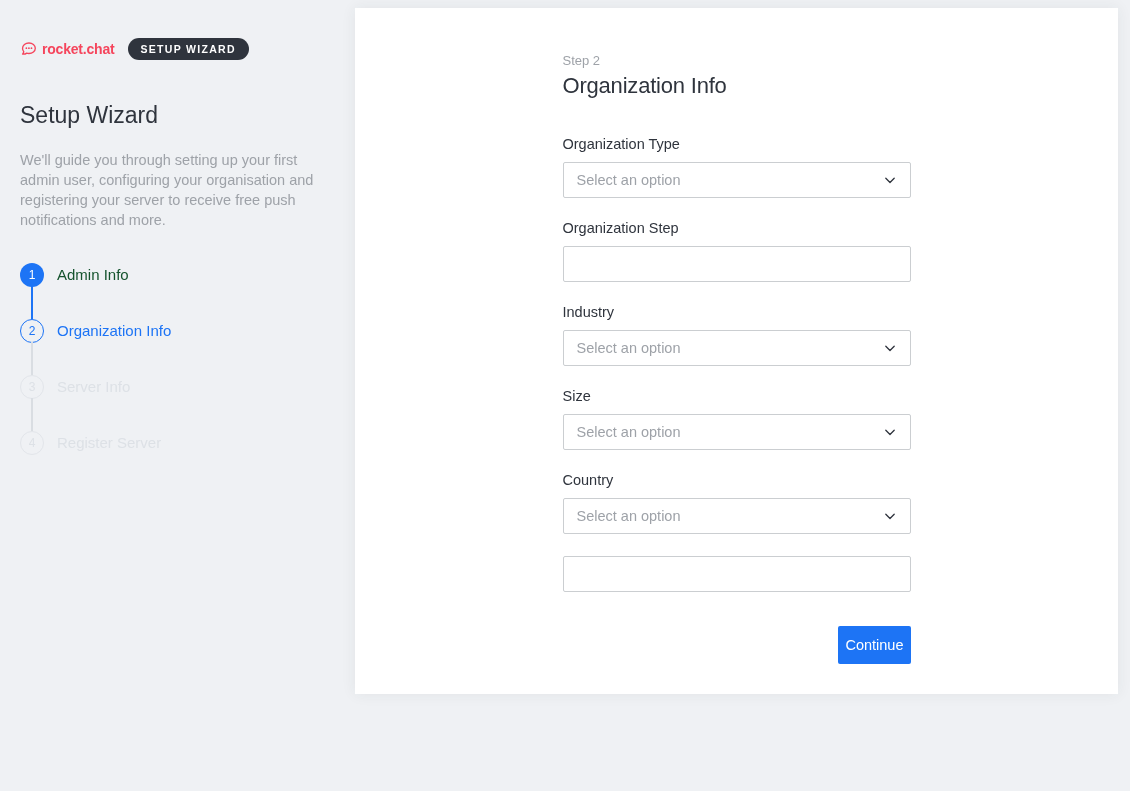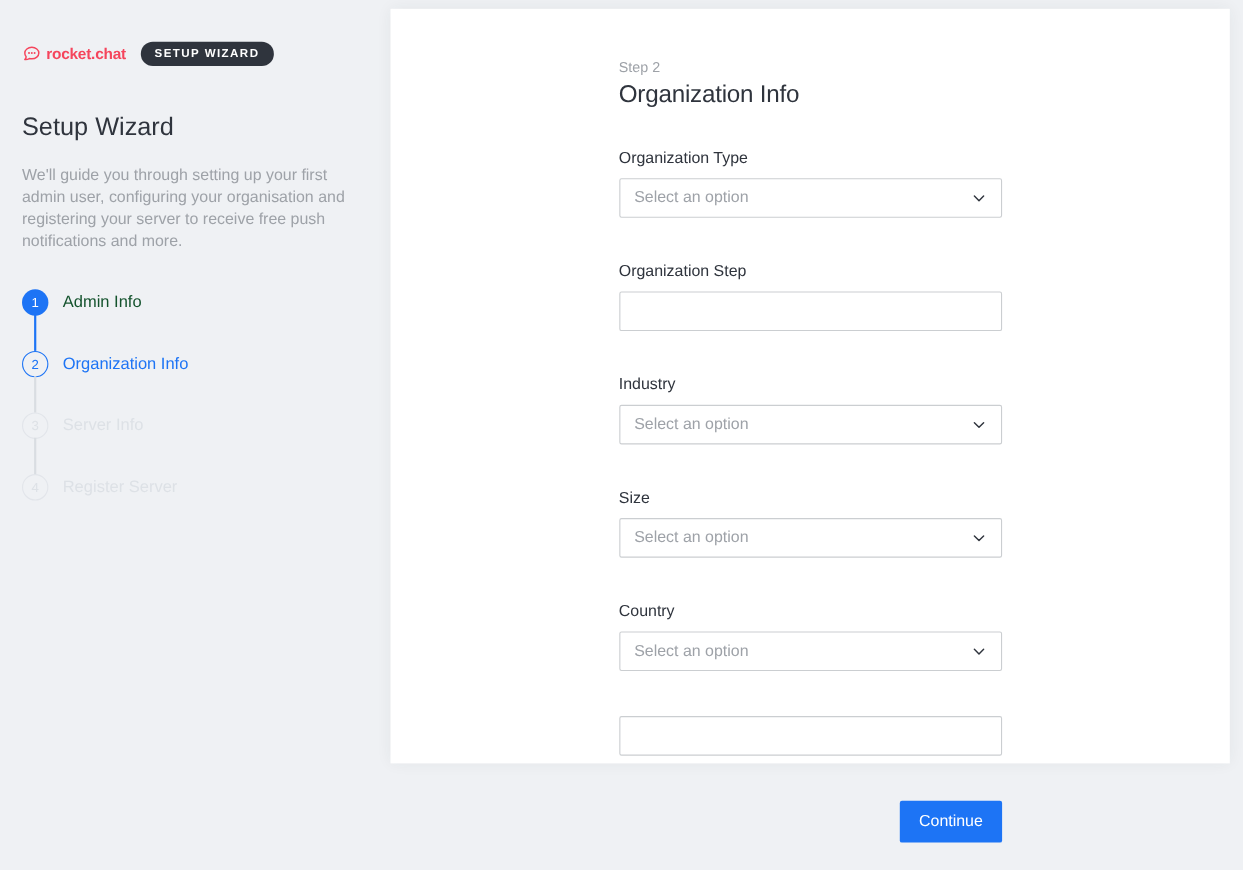--- a/index.html
+++ b/index.html
@@ -53,39 +53,39 @@
   .card {
     position:absolute; left:355px; top:8px; width:763px; height:686px;
     background:#ffffff;
     box-shadow:0 0 14px rgba(47,52,61,0.07);
   }
   .card-inner { width:348px; margin:45px auto 0; }
   .step-caption { font-size:13px; color:#9ea2a8; }
   .page-title { font-size:22px; font-weight:500; color:#2f343d; margin-top:5px; letter-spacing:-0.2px; }
 
   .form { margin-top:37px; }
-  .field { margin-bottom:41px; }
+  .field { margin-bottom:22px; }
   .field-label { display:block; font-size:14.5px; font-weight:500; color:#2f343d; margin-bottom:10px; }
   .select-box {
     height:36px; border:1px solid #cbced1; border-radius:2px; background:#fff;
     display:flex; align-items:center; justify-content:space-between;
     padding:10px 13px; cursor:pointer;
   }
   .select-placeholder { font-size:14.5px; color:#9ea2a8; }
   .chevron { display:flex; align-items:center; }
   .text-input {
     width:100%; height:36px; border:1px solid #cbced1; border-radius:2px;
     padding:0 13px; font-size:14.5px; color:#2f343d; outline:none;
     font-family:"Liberation Sans", sans-serif;
   }
 
   .actions { display:flex; justify-content:flex-end; margin-top:34px; }
   .continue-btn {
     background:#1d74f5; color:#ffffff; border:none; border-radius:2px;
-    height:38px; padding:0 17px; font-size:14.5px; cursor:pointer;
+    height:38px; padding:0 7px; font-size:14.5px; cursor:pointer;
     font-family:"Liberation Sans", sans-serif;
   }
 </style>
 </head>
 <body>
 
 <div class="sidebar">
   <div class="logo-row">
     <div class="logo">
       <span style="display:flex">

